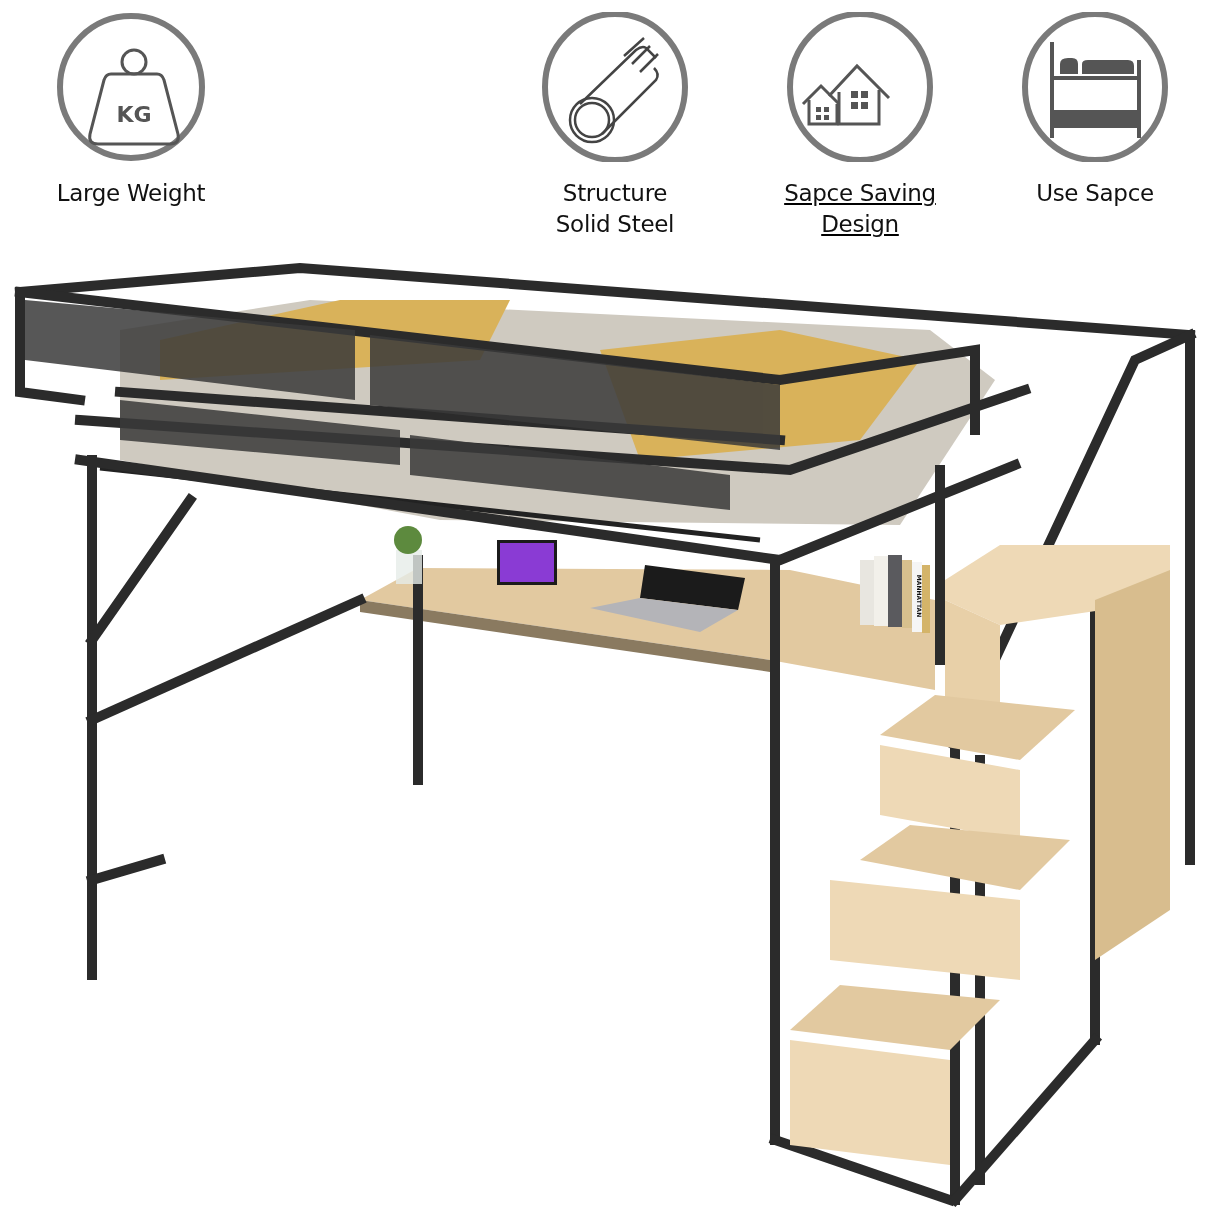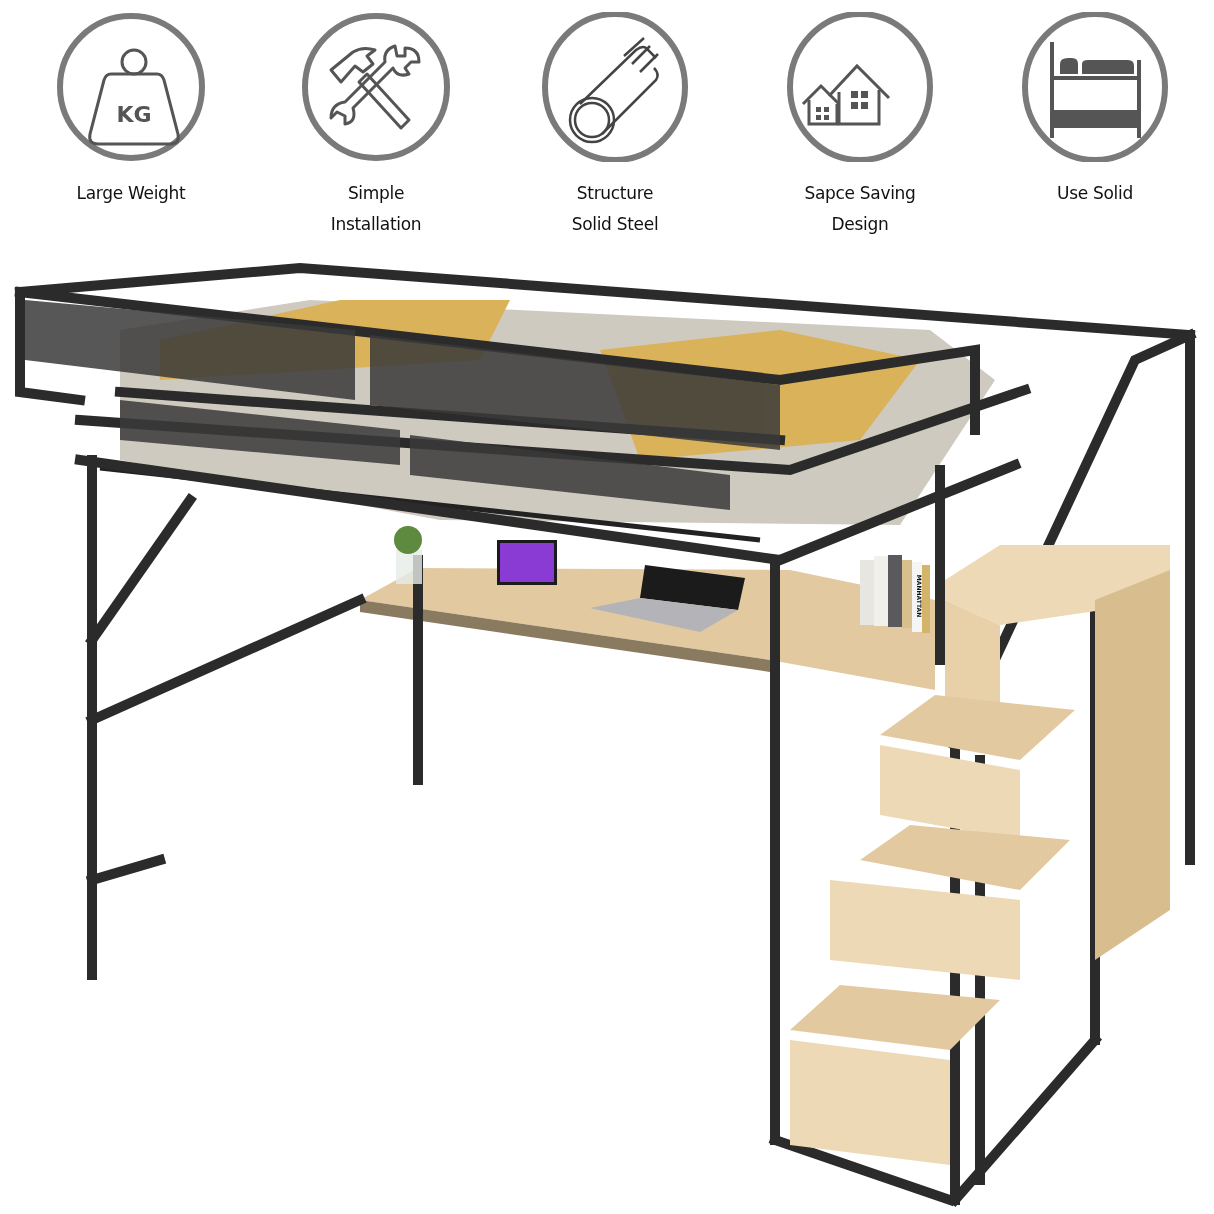--- a/index.html
+++ b/index.html
@@ -2,21 +2,21 @@
 <html><head>
 <meta charset="utf-8">
 <style>
   html, body { margin: 0; padding: 0; background: #ffffff; }
   body { width: 1214px; height: 1214px; position: relative; overflow: hidden;
          font-family: "DejaVu Sans", "Liberation Sans", sans-serif; }
   .features { position: absolute; left: 8px; top: 0; width: 1082px; height: 260px; }
   .feature { position: absolute; top: 12px; width: 220px; text-align: center; }
   .feature .badge { width: 150px; height: 150px; margin: 0 auto; position: relative; }
   .feature .badge svg { width: 150px; height: 150px; display: block; }
-  .feature .label { margin-top: 16px; font-size: 17px; line-height: 31px; color: #111;
+  .feature .label { margin-top: 16px; font-size: 23px; line-height: 31px; color: #111;
                     font-family: "DejaVu Sans", sans-serif; letter-spacing: -0.3px; }
   .product { position: absolute; left: 0; top: 255px; width: 1214px; height: 959px; }
   .product svg { width: 1214px; height: 959px; display: block; }
 </style>
 </head>
 <body>
 
 <div class="features">
 
   <div class="feature" style="left:13px;">
@@ -26,36 +26,20 @@
         <circle cx="78" cy="50" r="12" fill="none" stroke="#555" stroke-width="3"></circle>
         <path d="M55 62 L101 62 Q106 62 108 68 L122 122 Q124 132 114 132 L42 132 Q32 132 34 122 L48 68 Q50 62 55 62 Z" fill="none" stroke="#555" stroke-width="3"></path>
         <text x="78" y="110" text-anchor="middle" font-family="DejaVu Sans, sans-serif" font-weight="bold" font-size="22" fill="#555">KG</text>
       </svg>
     </div>
     <div class="label">
       <div>Large Weight</div>
     </div>
   </div>
 
-  <div class="feature" style="left:258px;">
-    <div class="badge">
-      <svg viewBox="0 0 150 150">
-        <circle cx="75" cy="75" r="71" fill="none" stroke="#7a7a7a" stroke-width="6"></circle>
-        <g fill="none" stroke="#555" stroke-width="3" stroke-linejoin="round">
-          <path d="M30 58 L52 40 Q62 34 74 38 L66 44 L72 52 L62 60 L54 54 L40 70 Z"></path>
-          <path d="M66 62 L108 108 L100 116 L58 70 Z"></path>
-          <path d="M104 36 Q118 36 118 50 L110 50 L104 56 L108 62 Q96 66 92 56 L52 96 Q56 110 44 112 L44 104 L36 100 L30 106 Q30 92 44 90 L84 50 Q82 38 94 34 L96 44 L104 44 Z"></path>
-        </g>
-      </svg>
-    </div>
-    <div class="label">
-      <div>Simple</div>
-      <div>Installation</div>
-    </div>
-  </div>
 
   <div class="feature" style="left:497px;">
     <div class="badge">
       <svg viewBox="0 0 150 150">
         <ellipse cx="75" cy="75" rx="70" ry="73" fill="none" stroke="#7a7a7a" stroke-width="6"></ellipse>
         <g fill="none" stroke="#444" stroke-width="2.5">
           <path d="M40 92 L96 38 Q104 32 108 38 L116 46"></path>
           <path d="M62 122 L116 68 Q120 62 114 56"></path>
           <path d="M84 44 L104 26"></path>
             <path d="M92 52 L110 34"></path>
@@ -64,21 +48,21 @@
           <circle cx="52" cy="108" r="17"></circle>
         </g>
       </svg>
     </div>
     <div class="label">
       <div>Structure</div>
       <div>Solid Steel</div>
     </div>
   </div>
 
-  <div class="feature" style="left:742px;">
+  <div class="feature" style="left:742px;text-decoration:underline;">
     <div class="badge">
       <svg viewBox="0 0 150 150">
         <ellipse cx="75" cy="75" rx="70" ry="73" fill="none" stroke="#7a7a7a" stroke-width="6"></ellipse>
         <g fill="none" stroke="#555" stroke-width="3" stroke-linejoin="miter">
           <path d="M18 92 L36 74 L54 92"></path>
           <path d="M24 88 L24 112 L52 112 L52 92"></path>
           <path d="M44 84 L72 54 L104 86"></path>
           <path d="M54 80 L54 112 L94 112 L94 78"></path>
         </g>
         <g fill="#555">
@@ -107,21 +91,21 @@
           <rect x="30" y="30" width="4" height="96"></rect>
           <rect x="117" y="48" width="4" height="78"></rect>
           <path d="M40 62 L40 52 Q40 46 48 46 L52 46 Q58 46 58 52 L58 62 Z"></path>
           <path d="M62 62 L62 52 Q62 48 68 48 L108 48 Q114 48 114 54 L114 62 Z"></path>
           <rect x="34" y="64" width="83" height="4"></rect>
           <rect x="34" y="98" width="83" height="18"></rect>
         </g>
       </svg>
     </div>
     <div class="label">
-      <div>Use Solid</div>
+      <div>Use Sapce</div>
     </div>
   </div>
 </div>
 
 <div class="product">
   <svg viewBox="0 255 1214 959" xmlns="http://www.w3.org/2000/svg">
 
     <polygon points="360,600 418,568 790,570 935,600 935,690 770,660" fill="#e2c9a0"></polygon>
     <polygon points="360,600 770,660 770,672 360,612" fill="#8a7a60"></polygon>
 

